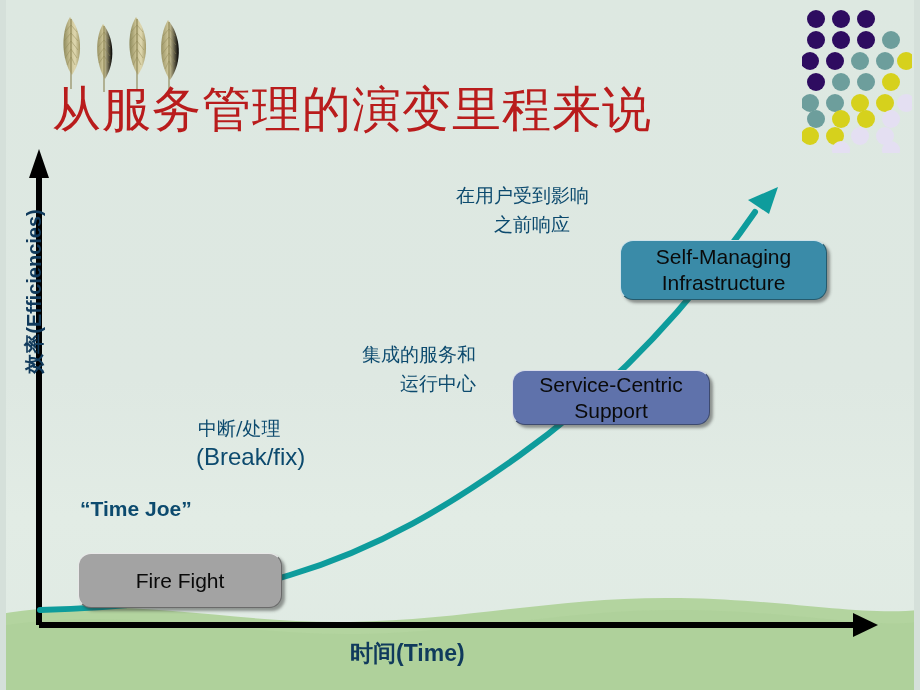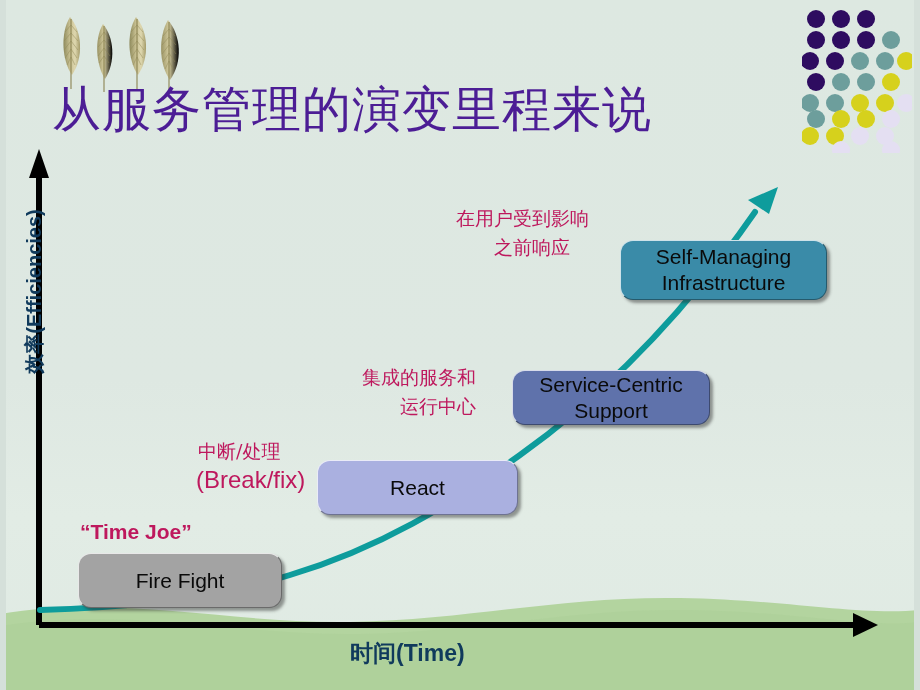--- a/index.html
+++ b/index.html
@@ -57,21 +57,21 @@
   }
 
   
   .title {
     position: absolute;
     left: 52px;
     top: 80px;
     font-family: "DejaVu Serif", "Liberation Serif", serif;
     font-size: 49px;
     line-height: 60px;
-    color: #4c1d95;
+    color: #b91c1c;
     letter-spacing: 1px;
     white-space: nowrap;
     font-weight: normal;
   }
 
   
   .axis-layer {
     position: absolute;
     inset: 0;
   }
@@ -123,23 +123,22 @@
     border-right: 1px solid rgba(0,0,0,0.35);
     border-bottom: 1px solid rgba(0,0,0,0.35);
     box-shadow: 3px 3px 3px rgba(40,40,40,0.45);
     border-radius: 13px;
   }
   .stage span { display: block; }
 
   
   .anno {
     position: absolute;
-    color: #be185d;
+    color: #0c4a6e;
     white-space: pre;
-    margin-top: 23px;
   }
   .anno-cn {
     font-family: "DejaVu Serif", "Liberation Serif", serif;
     font-size: 19px;
     line-height: 26px;
   }
   .anno-en {
     font-size: 24px;
     font-weight: normal;
     line-height: 25px;
@@ -285,23 +284,20 @@
   <div class="anno anno-cn" style="left:362px; top:341px;">集成的服务和</div>
   <div class="anno anno-cn" style="left:400px; top:370px;">运行中心</div>
 
   <div class="anno anno-cn" style="left:456px; top:182px;">在用户受到影响</div>
   <div class="anno anno-cn" style="left:494px; top:211px;">之前响应</div>
 
   <div class="stage" id="stage-fire-fight" style="left:78px; top:553px; width:204px; height:55px; background:#a3a3a3;">
     <span>Fire Fight</span>
   </div>
 
-  <div class="stage" id="stage-react" style="left:317px; top:460px; width:201px; height:55px; background:#aab0e0;">
-    <span>React</span>
-  </div>
 
   <div class="stage" id="stage-service-centric" style="left:512px; top:370px; width:198px; height:55px; background:#5f72ab;">
     <div>
       <span>Service-Centric</span>
       <span>Support</span>
     </div>
   </div>
 
   <div class="stage" id="stage-self-managing" style="left:620px; top:240px; width:207px; height:60px; background:#3a8ba8;">
     <div>

